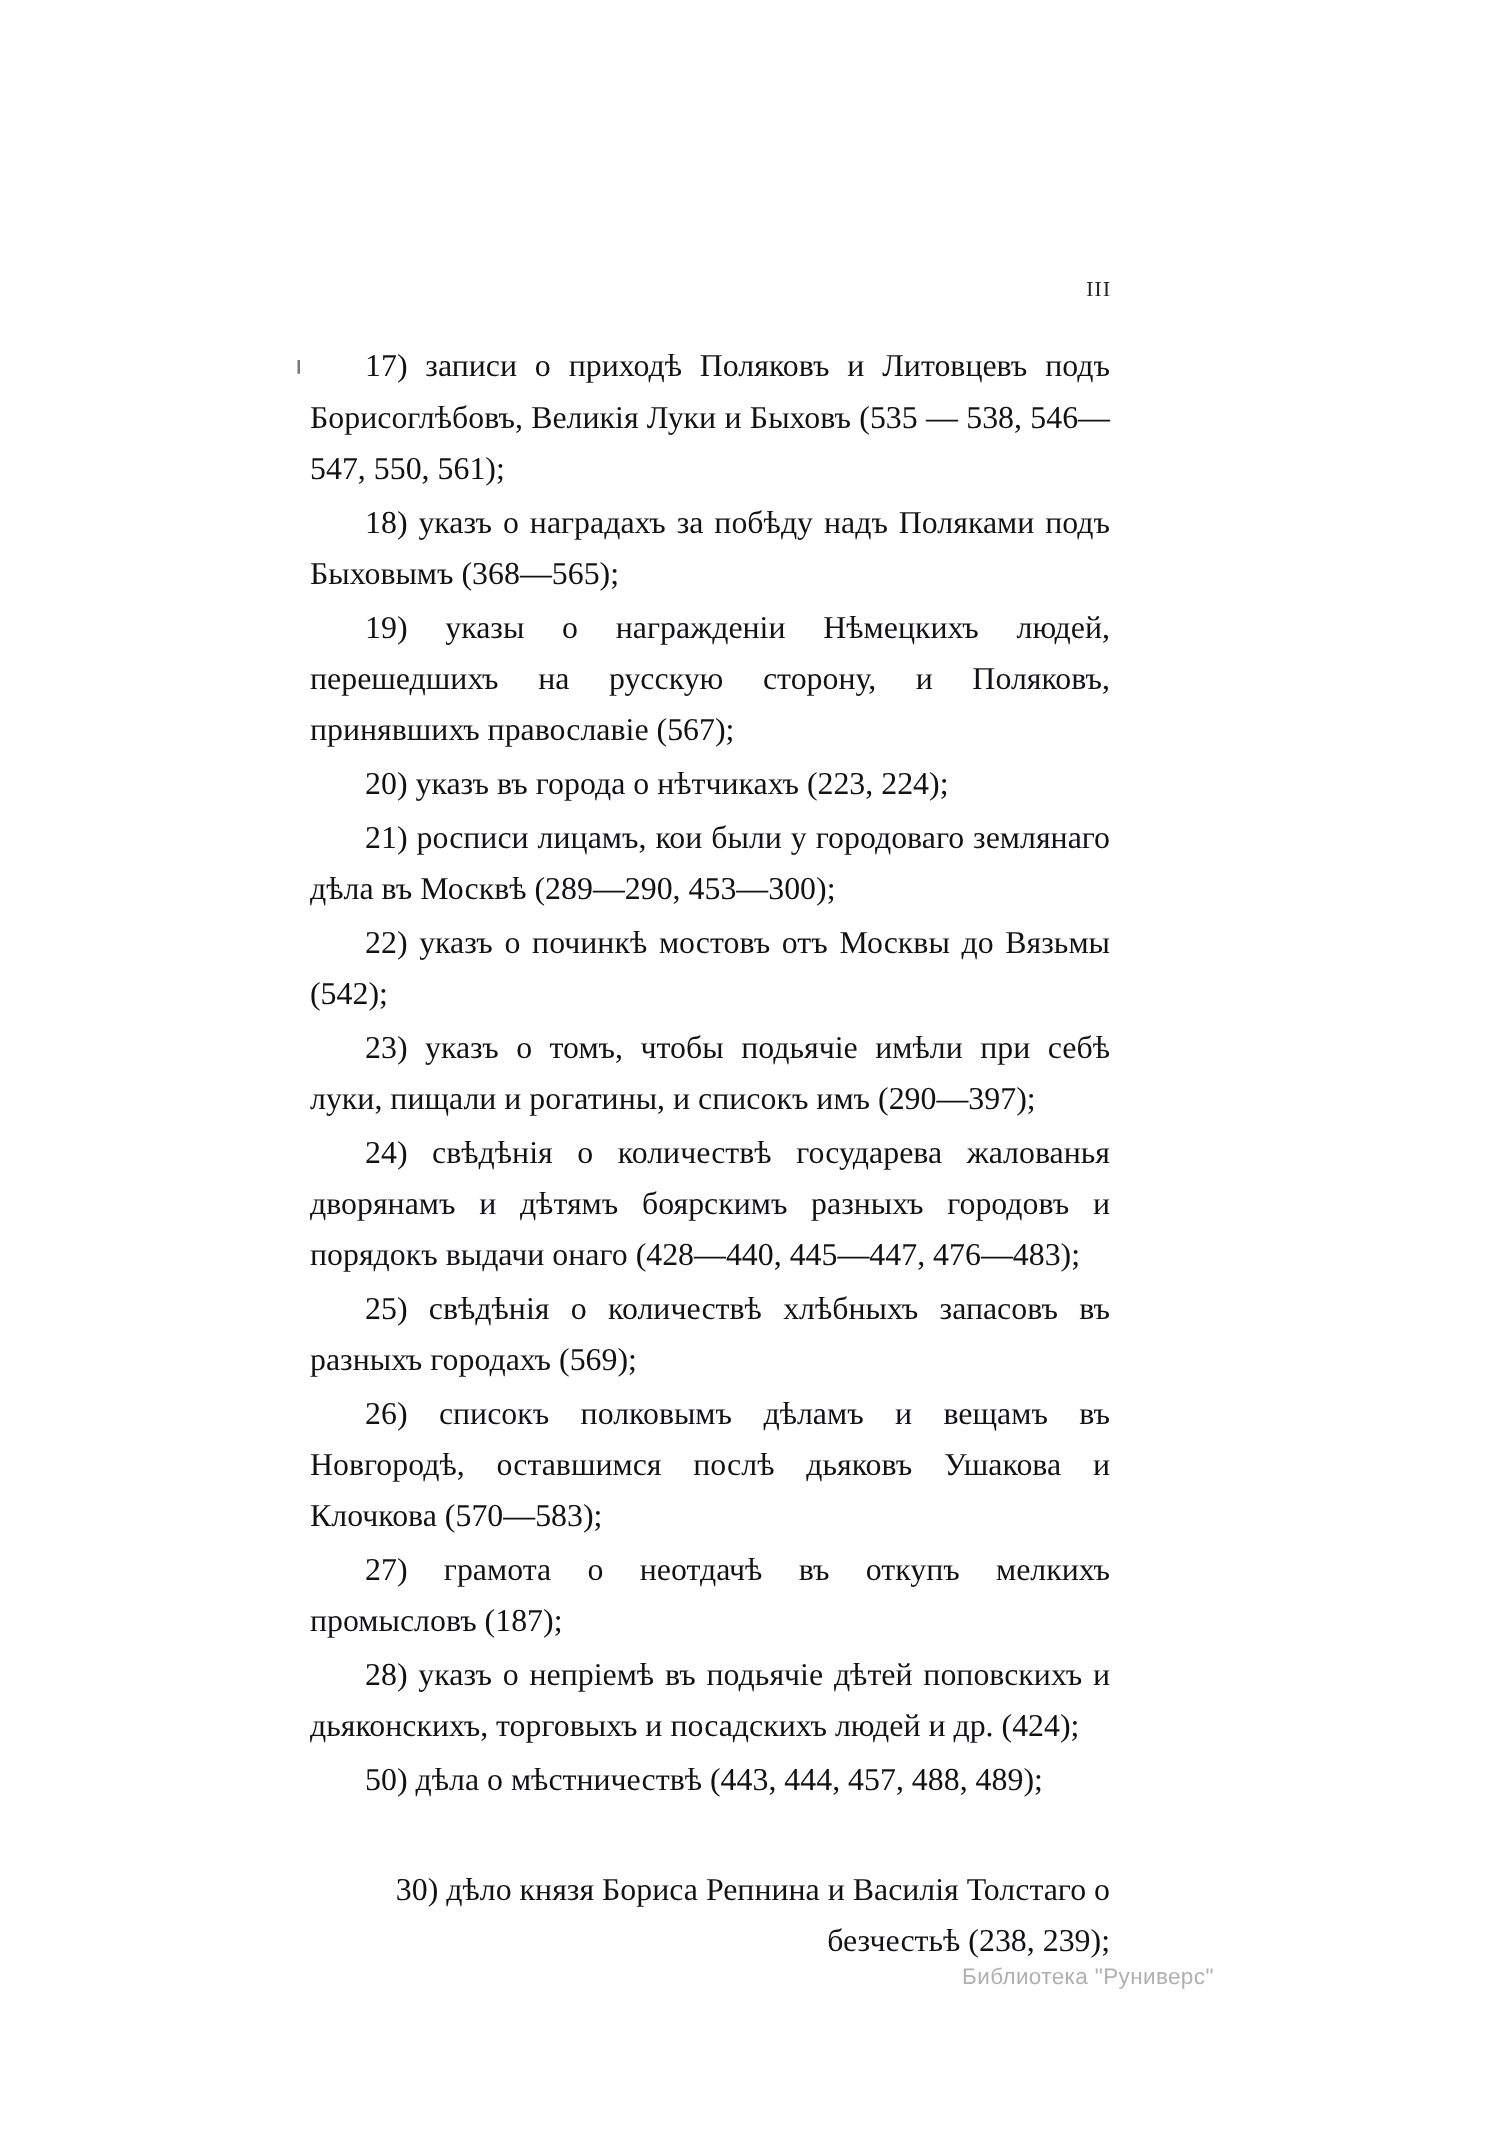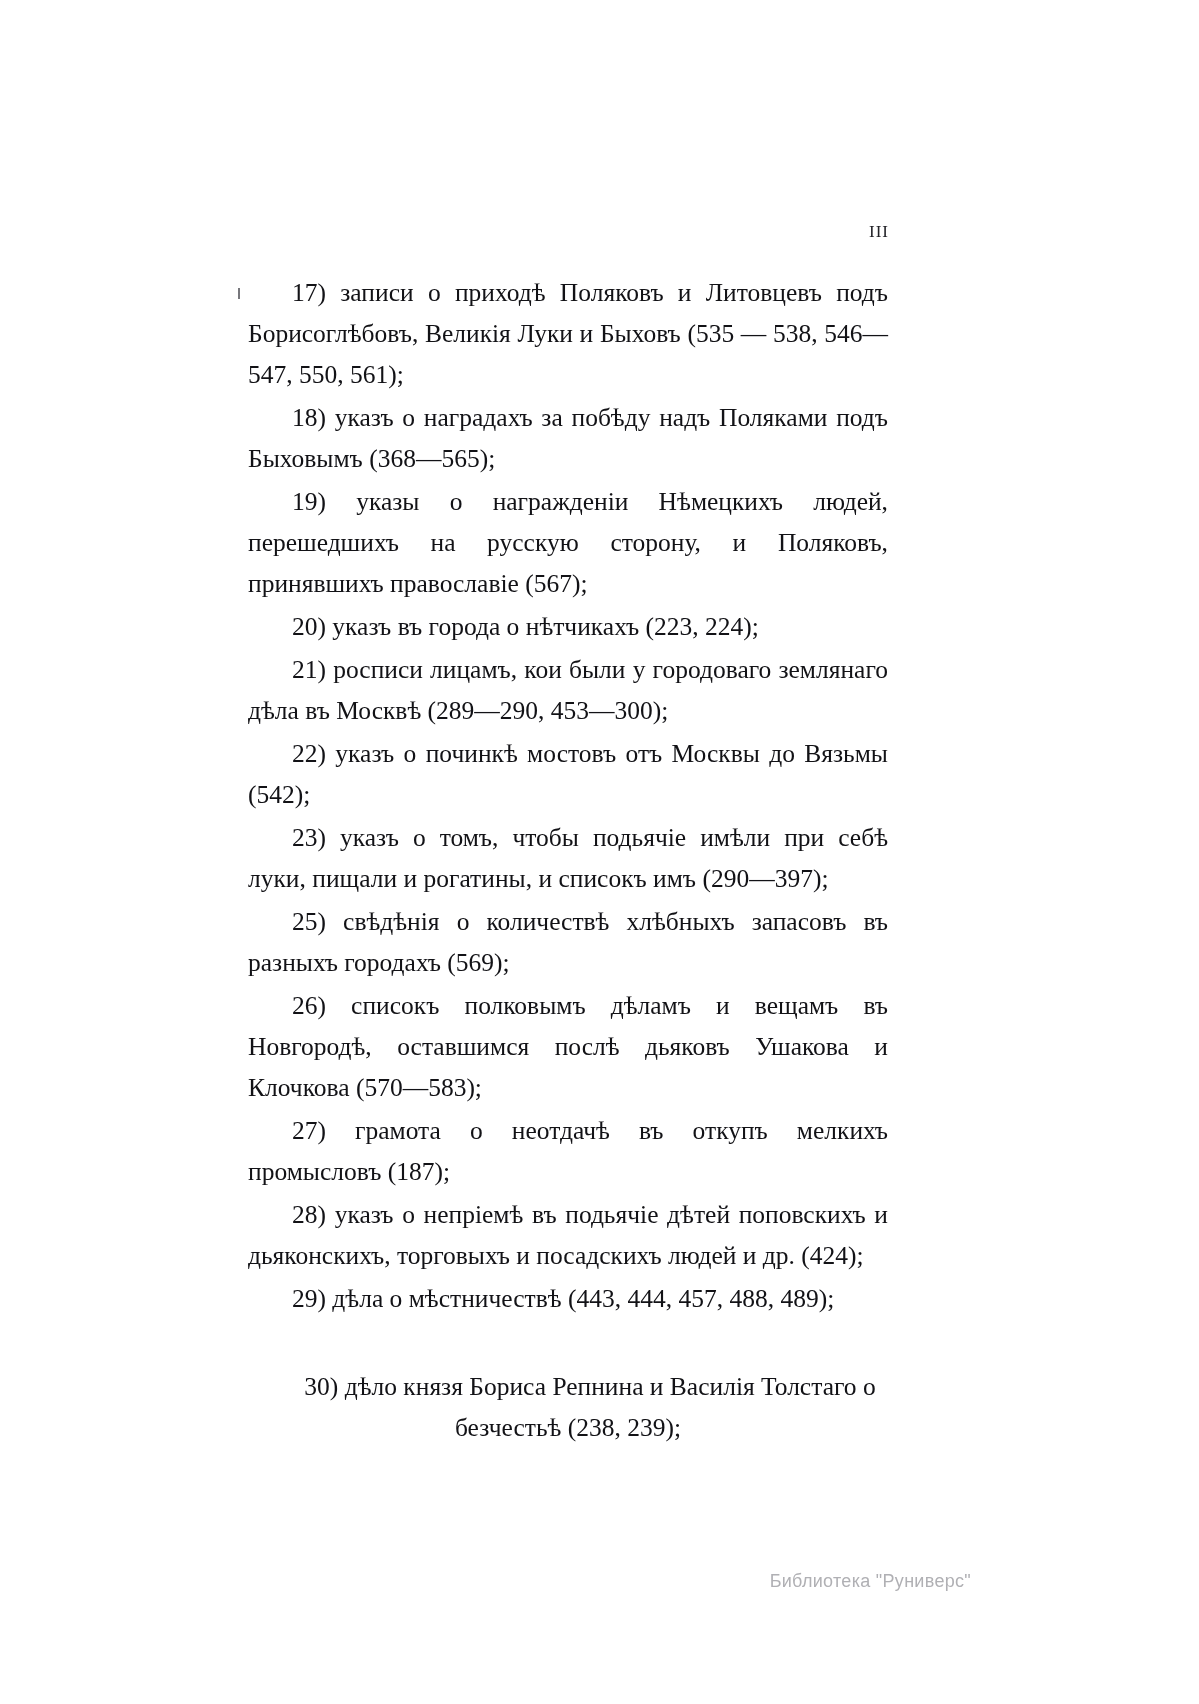--- a/index.html
+++ b/index.html
@@ -38,21 +38,21 @@
     text-align: justify;
     color: #121216;
   }
   .para {
     margin: 0 0 2px 0;
     text-indent: 44px;
     text-align: justify;
     text-justify: inter-word;
   }
   .para:last-child {
-    text-align: center;
+    text-align: right;
     margin-top: 47px;
   }
   .tick {
     position: absolute;
     left: 238px;
     top: 288px;
     width: 2px;
     height: 11px;
     background: #4a4a50;
     opacity: 0.75;
@@ -77,23 +77,24 @@
   <div class="tick"></div>
 
   <div class="text-block">
     <p class="para">17) записи о приходѣ Поляковъ и Литовцевъ подъ Борисоглѣбовъ, Великія Луки и Быховъ (535 — 538, 546—547, 550, 561);</p>
     <p class="para">18) указъ о наградахъ за побѣду надъ Поляками подъ Быховымъ (368—565);</p>
     <p class="para">19) указы о награжденіи Нѣмецкихъ людей, перешедшихъ на русскую сторону, и Поляковъ, принявшихъ православіе (567);</p>
     <p class="para">20) указъ въ города о нѣтчикахъ (223, 224);</p>
     <p class="para">21) росписи лицамъ, кои были у городоваго землянаго дѣла въ Москвѣ (289—290, 453—300);</p>
     <p class="para">22) указъ о починкѣ мостовъ отъ Москвы до Вязьмы (542);</p>
     <p class="para">23) указъ о томъ, чтобы подьячіе имѣли при себѣ луки, пищали и рогатины, и списокъ имъ (290—397);</p>
+    <p class="para">24) свѣдѣнія о количествѣ государева жалованья дворянамъ и дѣтямъ боярскимъ разныхъ городовъ и порядокъ выдачи онаго (428—440, 445—447, 476—483);</p>
     <p class="para">25) свѣдѣнія о количествѣ хлѣбныхъ запасовъ въ разныхъ городахъ (569);</p>
     <p class="para">26) списокъ полковымъ дѣламъ и вещамъ въ Новгородѣ, оставшимся послѣ дьяковъ Ушакова и Клочкова (570—583);</p>
     <p class="para">27) грамота о неотдачѣ въ откупъ мелкихъ промысловъ (187);</p>
     <p class="para">28) указъ о непріемѣ въ подьячіе дѣтей поповскихъ и дьяконскихъ, торговыхъ и посадскихъ людей и др. (424);</p>
-    <p class="para">29) дѣла о мѣстничествѣ (443, 444, 457, 488, 489);</p>
+    <p class="para">50) дѣла о мѣстничествѣ (443, 444, 457, 488, 489);</p>
     <p class="para">30) дѣло князя Бориса Репнина и Василія Толстаго о безчестьѣ (238, 239);</p>
   </div>
 
   <div class="watermark">Библиотека "Руниверс"</div>
 
 </div>
 
 </body></html>

